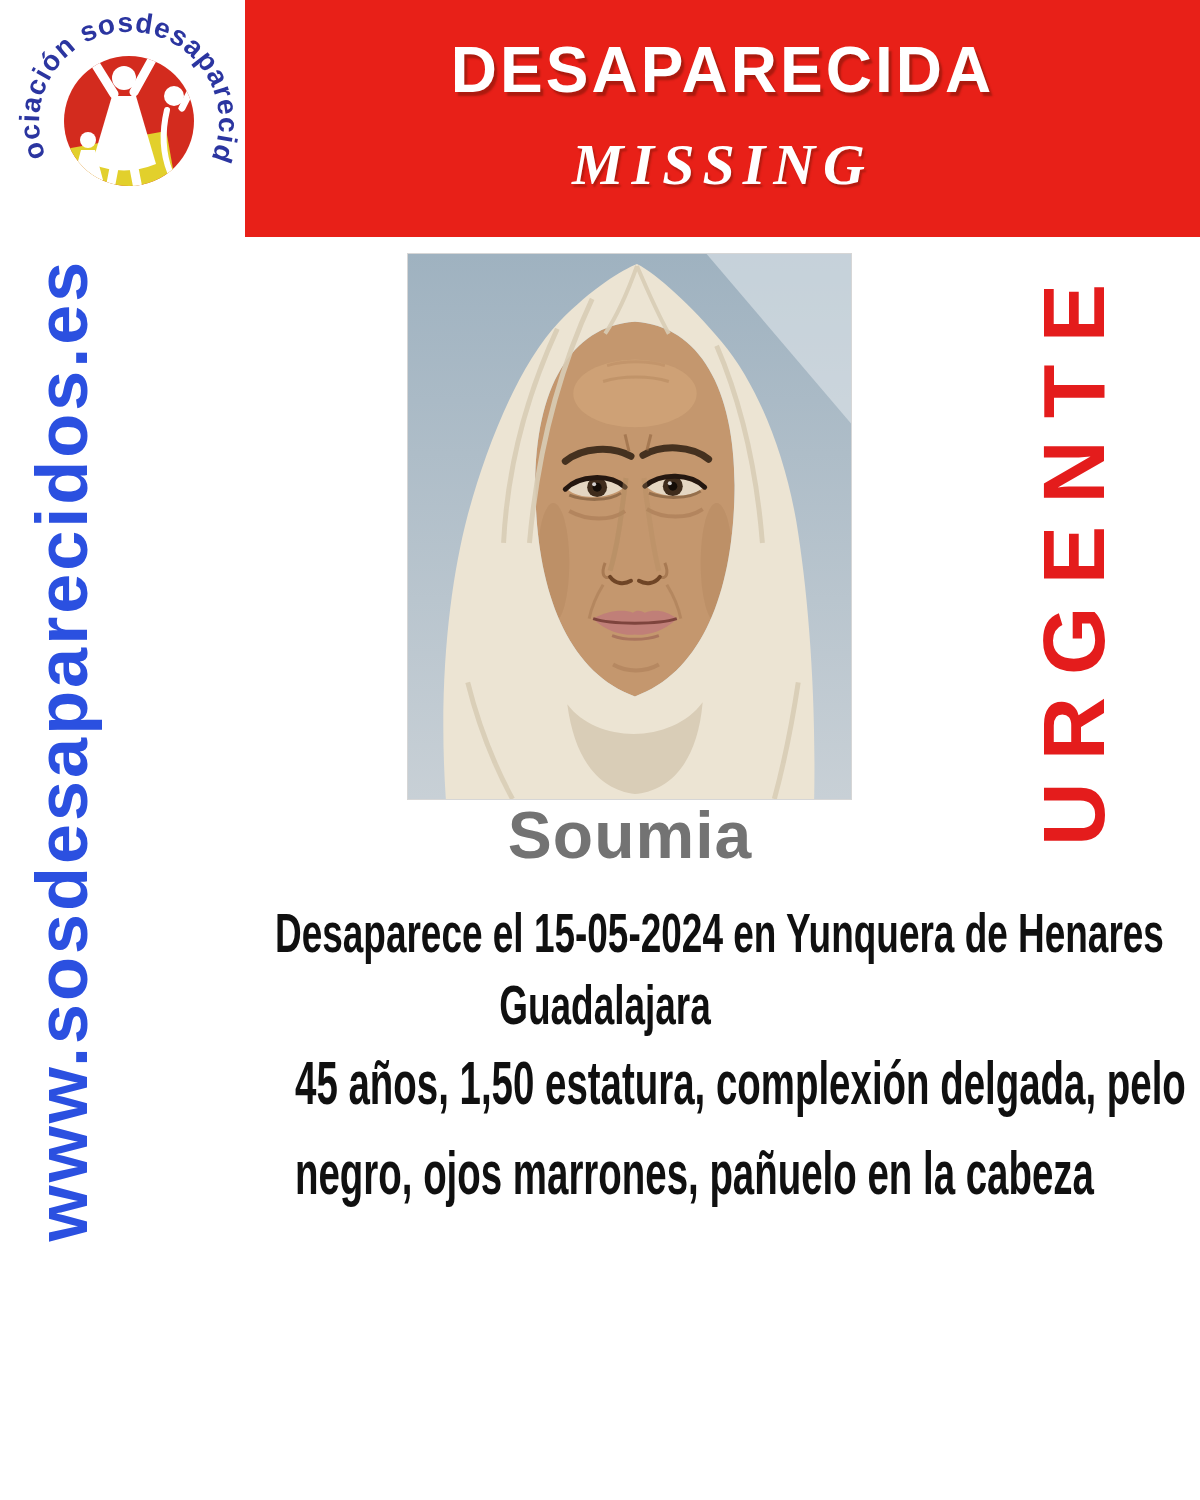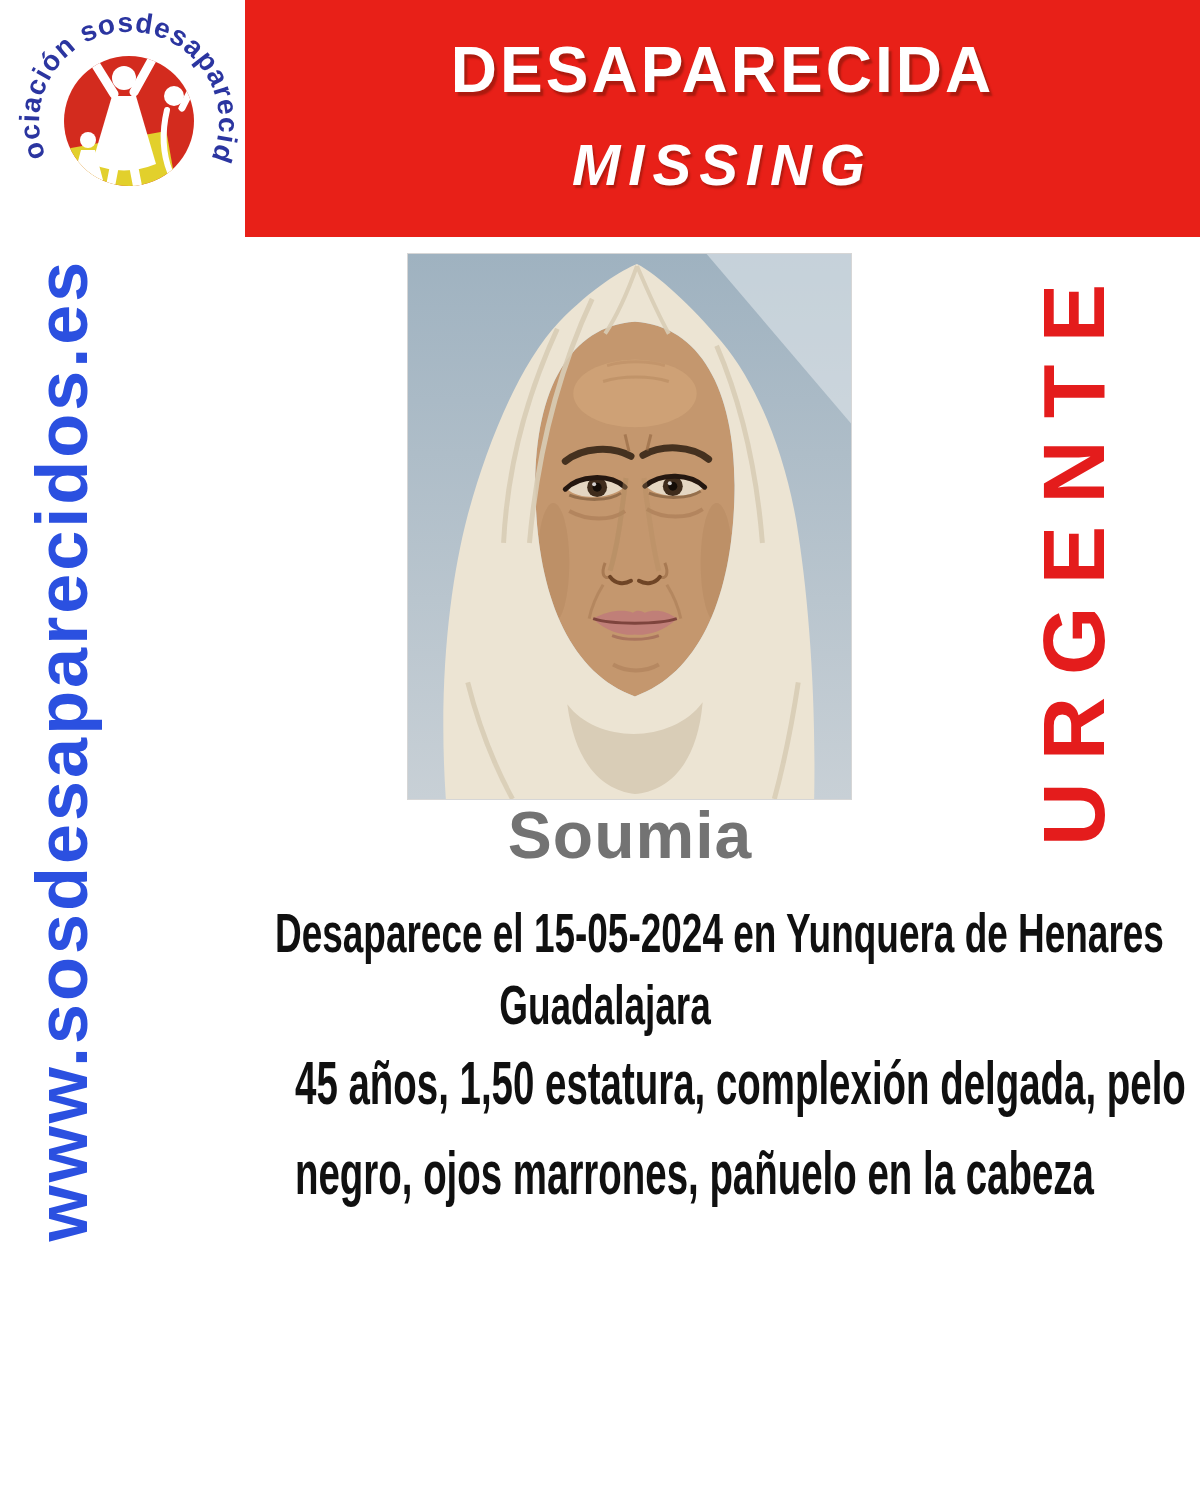--- a/index.html
+++ b/index.html
@@ -12,21 +12,21 @@
   .top-banner {
     position:absolute; left:245px; top:0; width:955px; height:237px;
     background:#e82018; color:#ffffff; text-align:center;
   }
   .top-banner .title {
     margin:0; padding-top:38px; font-size:64px; font-weight:700; letter-spacing:3px;
     line-height:1; text-shadow:3px 4px 2px rgba(100,20,5,.45);
   }
   .top-banner .subtitle {
     margin:0; padding-top:34px; font-size:58px; font-weight:700; font-style:italic;
-    letter-spacing:8px; line-height:1; text-shadow:2px 3px 2px rgba(100,20,5,.4);
+    letter-spacing:8px; line-height:1; text-shadow:2px 3px 2px rgba(100,20,5,.4);font-family:Liberation Serif, serif;
   }
 
   
   .logo { position:absolute; left:2px; top:4px; width:248px; height:232px; }
   .logo-caption {
     position:absolute; left:0; top:186px; width:248px; text-align:center;
     font-size:26px; font-weight:700; color:#2b2f9e;
   }
 
   

